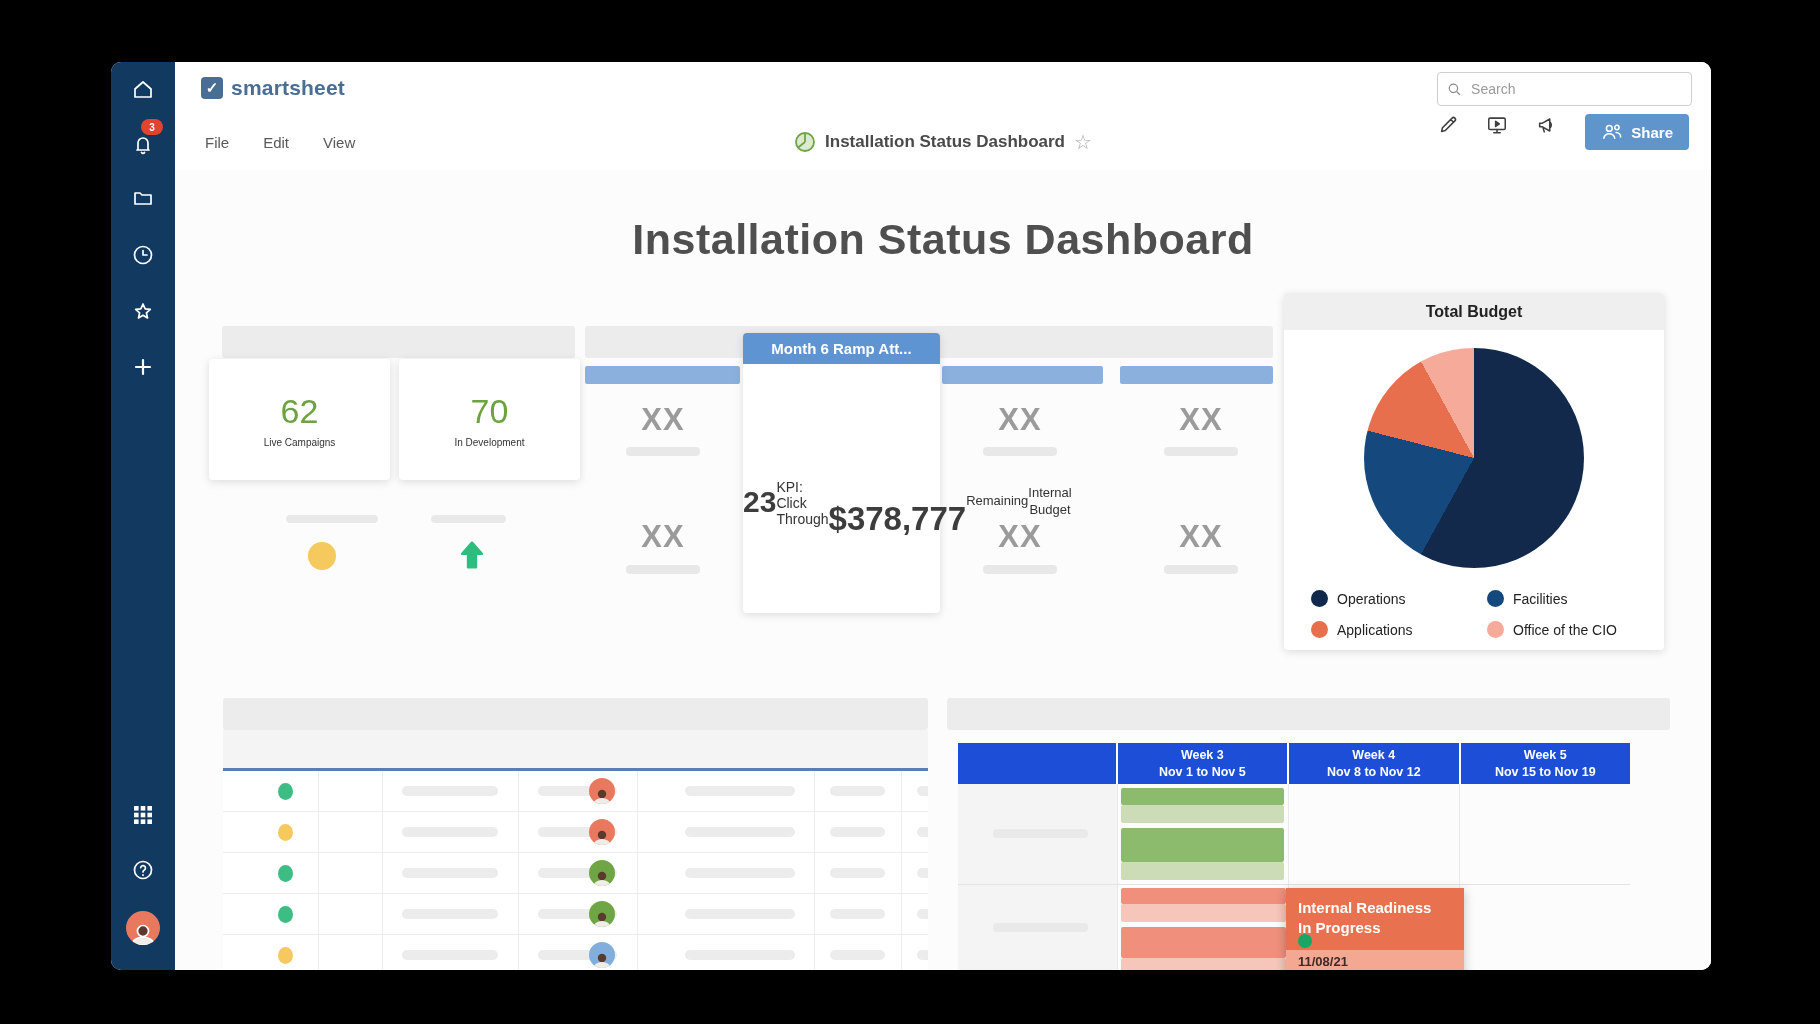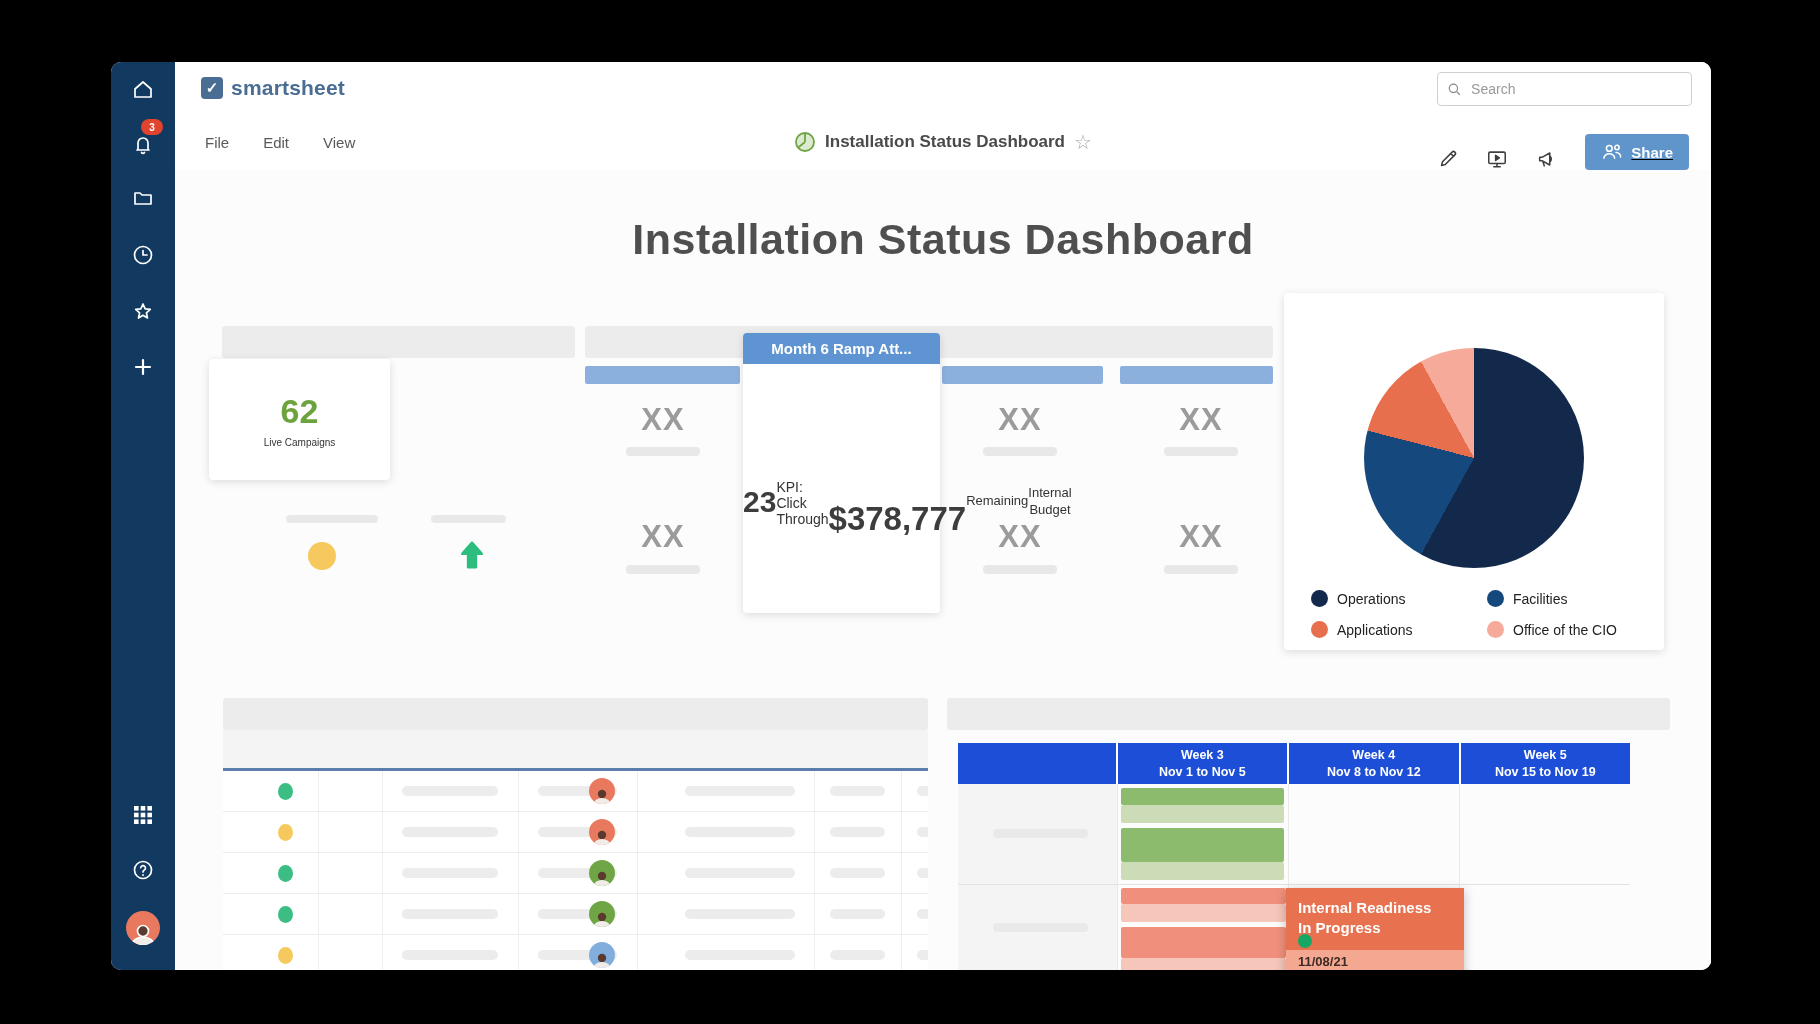--- a/index.html
+++ b/index.html
@@ -17,36 +17,36 @@
   .logobar{position:absolute;left:0;top:0;right:0;height:52px;background:#fff;border-bottom:1px solid #e7e7e7;display:flex;align-items:center;}
   .logo{display:flex;align-items:center;gap:8px;margin-left:26px;}
   .logo-box{width:22px;height:22px;background:#4a6d94;border-radius:4px;color:#fff;font-size:15px;font-weight:bold;display:flex;align-items:center;justify-content:center;}
   .logo-text{color:#4a6d94;font-size:21px;font-weight:600;letter-spacing:.2px;}
   .toolbar{position:absolute;left:0;top:52px;right:0;height:56px;background:#fff;border-bottom:1px solid #efefef;}
   .menu{position:absolute;left:30px;top:0;height:56px;display:flex;align-items:center;gap:34px;}
   .menu span{font-size:15px;color:#595959;cursor:pointer;}
   .doc-title-wrap{position:absolute;left:0;right:0;top:0;height:56px;display:flex;align-items:center;justify-content:center;gap:9px;}
   .doc-title{font-size:17px;font-weight:bold;color:#4a4a4a;}
   .fav-star{font-size:20px;color:#a9a9a9;cursor:pointer;line-height:1;}
-  .tool-icons{position:absolute;right:22px;top:0;height:56px;display:flex;align-items:flex-end;gap:26px;text-decoration:underline;}
+  .tool-icons{position:absolute;right:22px;top:0;height:56px;display:flex;align-items:flex-start;gap:26px;}
   .tool-icons svg{stroke:#3f3f3f;fill:none;stroke-width:1.7;stroke-linecap:round;stroke-linejoin:round;cursor:pointer;}
   .share-btn{background:#6095cc;border:none;border-radius:4px;height:36px;padding:0 16px;display:flex;align-items:center;gap:8px;color:#fff;font-size:15px;font-weight:bold;cursor:pointer;font-family:inherit;}
   .share-btn svg{stroke:#fff;fill:none;stroke-width:1.7;}
   .searchbox{position:absolute;right:19px;top:10px;width:235px;height:32px;border:1px solid #cfcfcf;border-radius:4px;background:#fff;display:flex;align-items:center;padding:0 9px;gap:7px;}
   .searchbox svg{stroke:#8a8a8a;fill:none;stroke-width:1.6;}
   .searchbox input{border:none;outline:none;font-size:14px;color:#444;width:100%;font-family:inherit;background:transparent;}
   .searchbox input::placeholder{color:#9a9a9a;}
   
   .dash{position:absolute;left:0;top:108px;right:0;bottom:0;background:#fcfcfc;}
   .h1{position:absolute;left:0;width:1536px;top:45px;text-align:center;font-size:43px;font-weight:bold;color:#4f4f4f;letter-spacing:.5px;}
   .strip{position:absolute;background:#ececec;border-radius:3px;}
   .mini-bar{position:absolute;background:#e9e9e9;border-radius:4px;}
   .card{position:absolute;background:#fff;border-radius:4px;box-shadow:0 2px 8px rgba(0,0,0,.13);}
   .metric-card{display:flex;flex-direction:column;align-items:center;justify-content:center;gap:6px;}
-  .metric-val{font-size:34px;font-weight:bold;color:#6da33f;}
+  .metric-val{font-size:34px;font-weight:normal;color:#6da33f;}
   .metric-lab{font-size:10px;color:#333;}
   .bluebar{position:absolute;height:18px;background:#8cb0dd;border-radius:2px;}
   .xx{position:absolute;width:120px;margin-left:-60px;text-align:center;font-size:31px;font-weight:bold;color:#9b9b9b;letter-spacing:1px;}
   .xx-under{position:absolute;width:74px;height:9px;margin-left:-37px;background:#e8e8e8;border-radius:4px;}
   .kpi-card{z-index:5;display:flex;flex-direction:column;}
   .kpi-head{height:31px;background:#5e94d1;border-radius:4px 4px 0 0;color:#fff;font-size:15px;font-weight:bold;display:flex;align-items:center;justify-content:center;}
   .kpi-body{flex:1;display:flex;flex-direction:row;align-items:center;padding-top:26px;}
   .kpi-num{font-size:30px;font-weight:bold;color:#3d3d3d;}
   .kpi-lab{font-size:14px;color:#333;margin-top:3px;}
   .kpi-money{font-size:33px;font-weight:bold;color:#3d3d3d;margin-top:34px;}
@@ -209,20 +209,24 @@
 
     <div class="dash">
 
       <div class="h1">Installation Status Dashboard</div>
 
       <div class="strip" style="left:47px;top:156px;width:353px;height:32px"></div>
       <div class="card metric-card" style="left:34px;top:189px;width:181px;height:121px">
         <div class="metric-val">62</div>
         <div class="metric-lab">Live Campaigns</div>
       </div>
+      <div class="card metric-card" style="left:224px;top:189px;width:181px;height:121px">
+        <div class="metric-val">70</div>
+        <div class="metric-lab">In Development</div>
+      </div>
       <div class="mini-bar" style="left:111px;top:345px;width:92px;height:8px"></div>
       <div class="mini-bar" style="left:256px;top:345px;width:75px;height:8px"></div>
       <div class="dot" style="left:133px;top:372px;width:28px;height:28px;background:#f6c95f"></div>
       <svg style="position:absolute;left:282px;top:369px" width="30" height="32" viewBox="0 0 24 26">
         <path d="M12 3 L20 12 H15.2 V23 H8.8 V12 H4 Z" fill="#2dbd7f" stroke="#2dbd7f" stroke-width="2" stroke-linejoin="round"></path>
       </svg>
 
       <div class="strip" style="left:410px;top:156px;width:688px;height:32px"></div>
       <div class="bluebar" style="left:410px;top:196px;width:155px"></div>
       <div class="bluebar" style="left:767px;top:196px;width:161px"></div>
@@ -248,20 +252,21 @@
         <div class="kpi-body">
           <div class="kpi-num">23</div>
           <div class="kpi-lab">KPI: Click Through</div>
           <div class="kpi-money">$378,777</div>
           <div class="kpi-sub">Remaining</div>
           <div class="kpi-sub">Internal Budget</div>
         </div>
       </div>
 
       <div class="card pie-card" style="left:1109px;top:123px;width:380px;height:357px">
+        <div class="pie-head">Total Budget</div>
         <div class="pie" id="pie" style="background: conic-gradient(rgb(18, 41, 75) 0deg, rgb(18, 41, 75) 208.8deg, rgb(21, 73, 125) 208.8deg, rgb(21, 73, 125) 284.4deg, rgb(232, 111, 78) 284.4deg, rgb(232, 111, 78) 331.2deg, rgb(246, 170, 153) 331.2deg, rgb(246, 170, 153) 360deg);"></div>
         <div class="legend">
           <div class="leg-item" style="left:27px;top:0">
               <span class="leg-dot" style="background: rgb(18, 41, 75);"></span>
               <span>Operations</span>
             </div>
           <div class="leg-item" style="left:203px;top:0">
               <span class="leg-dot" style="background: rgb(21, 73, 125);"></span>
               <span>Facilities</span>
             </div>

